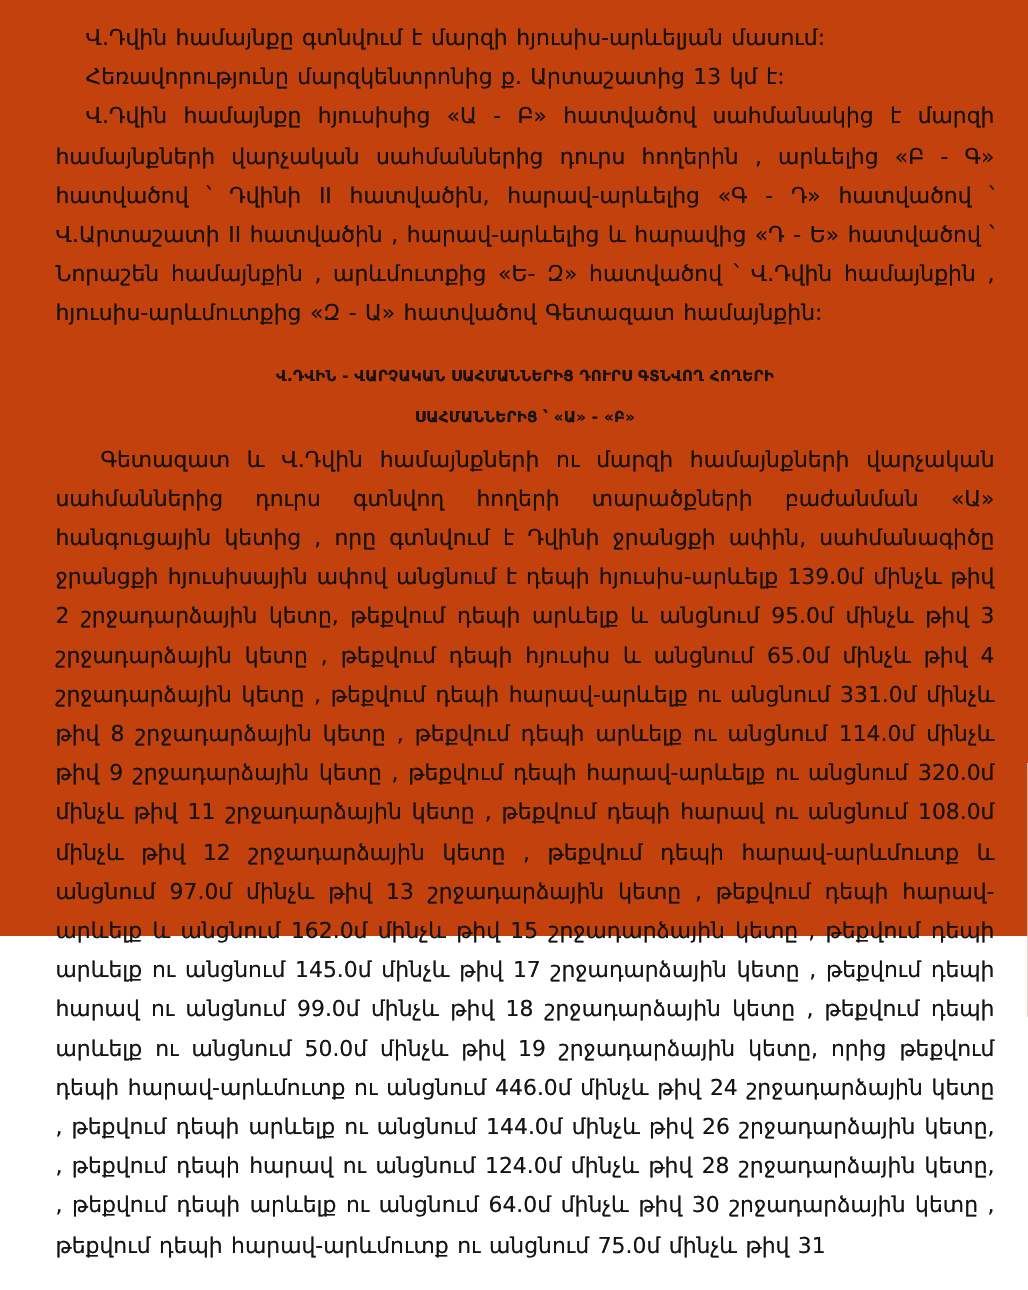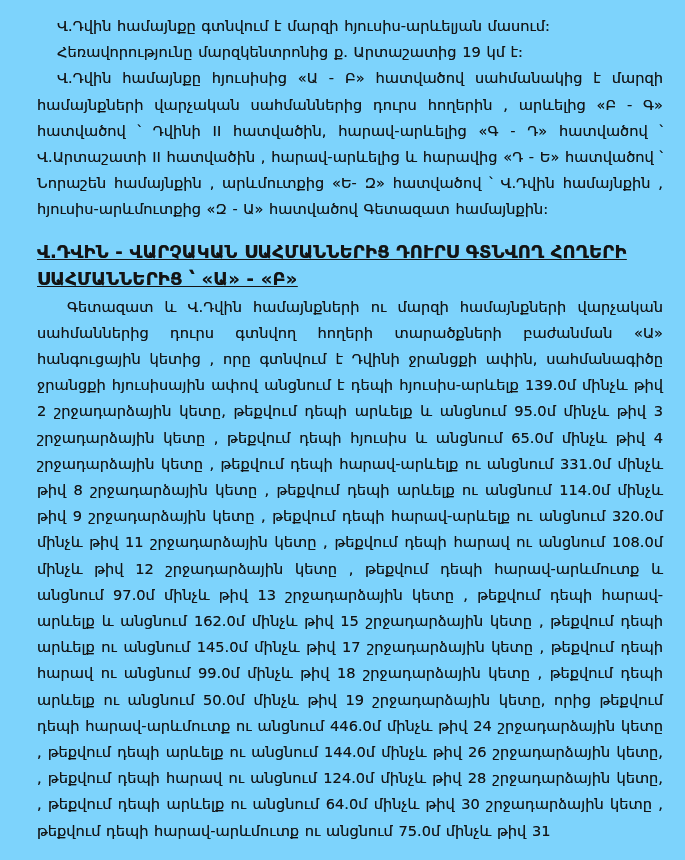--- a/index.html
+++ b/index.html
@@ -10,53 +10,53 @@
   body {
     width: 685px;
     height: 860px;
     overflow: hidden;
     font-family: "DejaVu Sans", sans-serif;
     color: #141414;
   }
   .page {
     box-sizing: border-box;
     width: 685px;
-    height: 860px;
+    height: 624px;
     padding: 13px 22px 0 37px;
-    background: #7dd3fc;
+    background: #c2410c;
     
     text-shadow: 0 0 0.35px rgba(0,0,0,0.55);
   }
   p {
     margin: 0;
     font-size: 14.6px;
     line-height: 26.2px;
     text-align: justify;
     word-spacing: 1px;
   }
   .indent   { text-indent: 20px; }
   .indent-lg{ text-indent: 30px; }
   .heading {
     margin: 15px 0 1px 0;
-    font-size: 18px;
+    font-size: 10px;
     line-height: 27.5px;
     font-weight: bold;
+    text-align: center;
     letter-spacing: 0.2px;
-    text-decoration: underline;
   }
   .heading .hl { display: block; }
 </style>
 </head>
 <body>
 
 <div class="page">
 
   <p class="indent">Վ.Դվին համայնքը գտնվում է մարզի հյուսիս-արևելյան մասում:</p>
 
-  <p class="indent">Հեռավորությունը մարզկենտրոնից ք. Արտաշատից 19 կմ է:</p>
+  <p class="indent">Հեռավորությունը մարզկենտրոնից ք. Արտաշատից 13 կմ է:</p>
 
   <p class="indent">Վ.Դվին համայնքը հյուսիսից «Ա - Բ» հատվածով սահմանակից է մարզի համայնքների վարչական սահմաններից դուրս հողերին , արևելից «Բ - Գ» հատվածով ՝ Դվինի II հատվածին, հարավ-արևելից «Գ - Դ» հատվածով ՝ Վ.Արտաշատի II հատվածին , հարավ-արևելից և հարավից «Դ - Ե» հատվածով ՝ Նորաշեն համայնքին , արևմուտքից «Ե- Զ» հատվածով ՝ Վ.Դվին համայնքին , հյուսիս-արևմուտքից «Զ - Ա» հատվածով Գետազատ համայնքին:</p>
 
   <h2 class="heading">
     <span class="hl">Վ.ԴՎԻՆ - ՎԱՐՉԱԿԱՆ ՍԱՀՄԱՆՆԵՐԻՑ ԴՈՒՐՍ ԳՏՆՎՈՂ ՀՈՂԵՐԻ</span>
     <span class="hl">ՍԱՀՄԱՆՆԵՐԻՑ ՝ «Ա» - «Բ»</span>
   </h2>
 
   <p class="indent-lg">Գետազատ և Վ.Դվին համայնքների ու մարզի համայնքների վարչական սահմաններից դուրս գտնվող հողերի տարածքների բաժանման «Ա» հանգուցային կետից , որը գտնվում է Դվինի ջրանցքի ափին, սահմանագիծը ջրանցքի հյուսիսային ափով անցնում է դեպի հյուսիս-արևելք 139.0մ մինչև թիվ 2 շրջադարձային կետը, թեքվում դեպի արևելք և անցնում 95.0մ մինչև թիվ 3 շրջադարձային կետը , թեքվում դեպի հյուսիս և անցնում 65.0մ մինչև թիվ 4 շրջադարձային կետը , թեքվում դեպի հարավ-արևելք ու անցնում 331.0մ մինչև թիվ 8 շրջադարձային կետը , թեքվում դեպի արևելք ու անցնում 114.0մ մինչև թիվ 9 շրջադարձային կետը , թեքվում դեպի հարավ-արևելք ու անցնում 320.0մ մինչև թիվ 11 շրջադարձային կետը , թեքվում դեպի հարավ ու անցնում 108.0մ մինչև թիվ 12 շրջադարձային կետը , թեքվում դեպի հարավ-արևմուտք և անցնում 97.0մ մինչև թիվ 13 շրջադարձային կետը , թեքվում դեպի հարավ-արևելք և անցնում 162.0մ մինչև թիվ 15 շրջադարձային կետը , թեքվում դեպի արևելք ու անցնում 145.0մ մինչև թիվ 17 շրջադարձային կետը , թեքվում դեպի հարավ ու անցնում 99.0մ մինչև թիվ 18 շրջադարձային կետը , թեքվում դեպի արևելք ու անցնում 50.0մ մինչև թիվ 19 շրջադարձային կետը, որից թեքվում դեպի հարավ-արևմուտք ու անցնում 446.0մ մինչև թիվ 24 շրջադարձային կետը , թեքվում դեպի արևելք ու անցնում 144.0մ մինչև թիվ 26 շրջադարձային կետը, , թեքվում դեպի հարավ ու անցնում 124.0մ մինչև թիվ 28 շրջադարձային կետը, , թեքվում դեպի արևելք ու անցնում 64.0մ մինչև թիվ 30 շրջադարձային կետը , թեքվում դեպի հարավ-արևմուտք ու անցնում 75.0մ մինչև թիվ 31</p>
 

